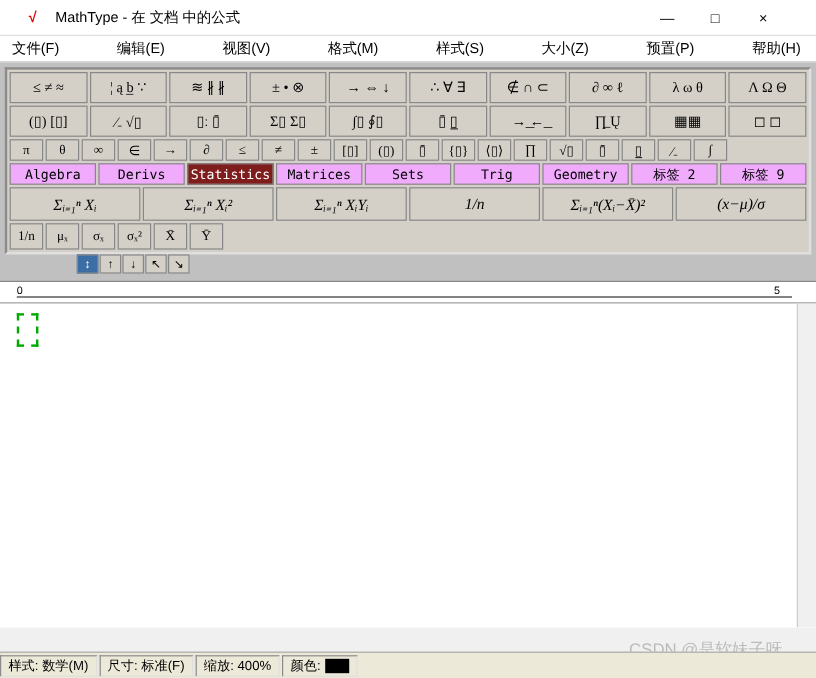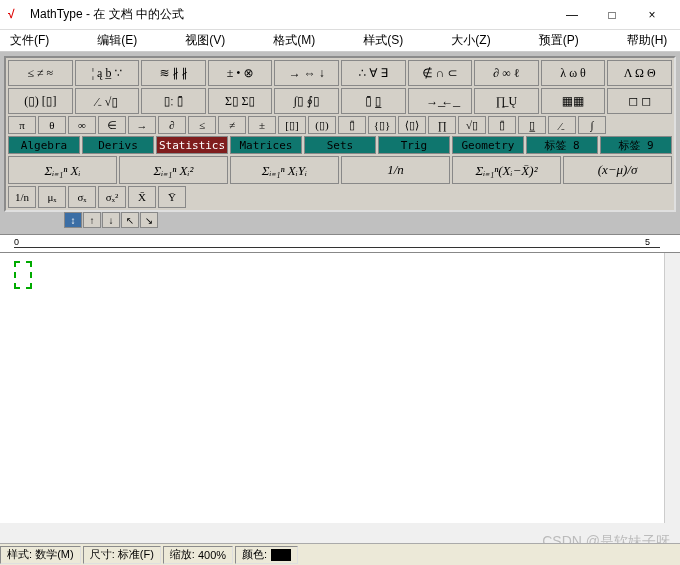--- a/index.html
+++ b/index.html
@@ -1,47 +1,47 @@
 <!DOCTYPE html>
 <html><head>
 <meta charset="utf-8">
 <style>
 * { box-sizing: border-box; margin: 0; padding: 0; }
 body { font-family: "Microsoft YaHei", SimSun, sans-serif; font-size: 12px; background: #f0f0f0; width: 680px; height: 565px; position: relative; overflow: hidden; }
-.titlebar { height: 30px; background: #fff; display: flex; align-items: center; padding: 0 8px; border-bottom: 1px solid #ddd; }
+.titlebar { height: 30px; background: #fff; display: flex; align-items: center; padding: 0 24px; border-bottom: 1px solid #ddd; }
 .titlebar .icon { width: 16px; height: 16px; margin-right: 6px; position: relative; }
 .titlebar .icon::before { content: "√"; color: #d00; font-weight: bold; }
 .titlebar .title { flex: 1; font-size: 12px; }
 .titlebar .wbtn { width: 40px; height: 28px; display: flex; align-items: center; justify-content: center; font-size: 12px; cursor: default; }
 .menubar { height: 22px; background: #fff; display: flex; align-items: center; padding: 0 4px; border-bottom: 1px solid #ccc; font-size: 12px; gap: 36px; }
 .menubar .mitem { padding: 2px 6px; cursor: default; }
 .toolbar-zone { background: #c0c0c0; padding: 4px; border-bottom: 1px solid #888; }
 .tb-panel { border: 2px inset #dfdfdf; background: #d4d0c8; padding: 2px; }
 .tb-row { display: flex; gap: 2px; margin-bottom: 2px; }
 .tb-row:last-child { margin-bottom: 0; }
 .tb-cell { border: 1px solid #888; background: #d4d0c8; height: 26px; display: flex; align-items: center; justify-content: center; font-size: 12px; font-family: "Times New Roman", serif; cursor: default; flex: 1; padding: 0 4px; white-space: nowrap; overflow: hidden; }
 .tb-cell.tiny { height: 18px; width: 28px; flex: 0 0 28px; font-size: 11px; }
-.tb-cell.tab { height: 18px; font-size: 11px; font-family: monospace; background: #0f766e; }
+.tb-cell.tab { height: 18px; font-size: 11px; font-family: monospace; background: #f0abfc; }
 .tb-cell.tab.sel { background: #7f1d1d; color: #fff; }
 .tb-cell.sample { height: 28px; font-family: "Times New Roman", serif; font-style: italic; font-size: 13px; }
 .tb-cell.mini { height: 22px; width: 28px; flex: 0 0 28px; font-size: 11px; }
 .nav-arrows { display: flex; height: 18px; padding-left: 60px; }
 .nav-arrows .nb { width: 18px; height: 16px; border: 1px solid #888; background: #d4d0c8; margin-right: 1px; display: flex; align-items: center; justify-content: center; font-size: 10px; }
 .nav-arrows .nb.sel { background: #3b6ea5; color: #fff; }
 .ruler { height: 18px; background: #fff; border-bottom: 1px solid #888; position: relative; font-size: 9px; }
 .ruler .zero { position: absolute; left: 14px; top: 2px; }
 .ruler .five { position: absolute; right: 30px; top: 2px; }
 .ruler .tick { position: absolute; top: 12px; left: 14px; right: 20px; border-top: 1px solid #333; }
 .editor { background: #fff; height: 270px; position: relative; padding: 8px 14px; overflow: hidden; }
 .editor .scrollbar { position: absolute; right: 0; top: 0; width: 16px; height: 100%; background: #f0f0f0; border-left: 1px solid #ccc; }
 .cursor-box { width: 18px; height: 28px; border: 2px dashed #0a0; }
 .statusbar { position: absolute; bottom: 0; left: 0; right: 0; height: 22px; background: #ece9d8; border-top: 1px solid #aaa; display: flex; align-items: center; font-size: 11px; }
 .statusbar .cell { border: 1px inset #dfdfdf; padding: 1px 6px; margin-right: 2px; height: 18px; display: flex; align-items: center; }
 .statusbar .swatch { width: 20px; height: 12px; background: #000; display: inline-block; margin-left: 4px; }
-.watermark { position: absolute; right: 10px; bottom: 14px; color: #bbb; font-size: 14px; }
+.watermark { position: absolute; right: 28px; bottom: 14px; color: #bbb; font-size: 14px; }
 </style>
 </head>
 <body>
 
 <div class="titlebar">
   <span class="icon"></span>
   <span class="title">MathType - 在 文档 中的公式</span>
   <span class="wbtn">—</span>
   <span class="wbtn">□</span>
   <span class="wbtn">×</span>
@@ -107,21 +107,21 @@
         <div class="tb-cell tiny">∫</div>
       </div>
     <div class="tb-row" id="tabs">
         <div class="tb-cell tab">Algebra</div>
         <div class="tb-cell tab">Derivs</div>
         <div class="tb-cell tab sel">Statistics</div>
         <div class="tb-cell tab">Matrices</div>
         <div class="tb-cell tab">Sets</div>
         <div class="tb-cell tab">Trig</div>
         <div class="tb-cell tab">Geometry</div>
-        <div class="tb-cell tab">标签 8</div>
+        <div class="tb-cell tab">标签 2</div>
         <div class="tb-cell tab">标签 9</div>
       </div>
     <div class="tb-row" id="samples">
         <div class="tb-cell sample">Σᵢ₌₁ⁿ Xᵢ</div>
         <div class="tb-cell sample">Σᵢ₌₁ⁿ Xᵢ²</div>
         <div class="tb-cell sample">Σᵢ₌₁ⁿ XᵢYᵢ</div>
         <div class="tb-cell sample">1/n</div>
         <div class="tb-cell sample">Σᵢ₌₁ⁿ(Xᵢ−X̄)²</div>
         <div class="tb-cell sample">(x−μ)/σ</div>
       </div>

